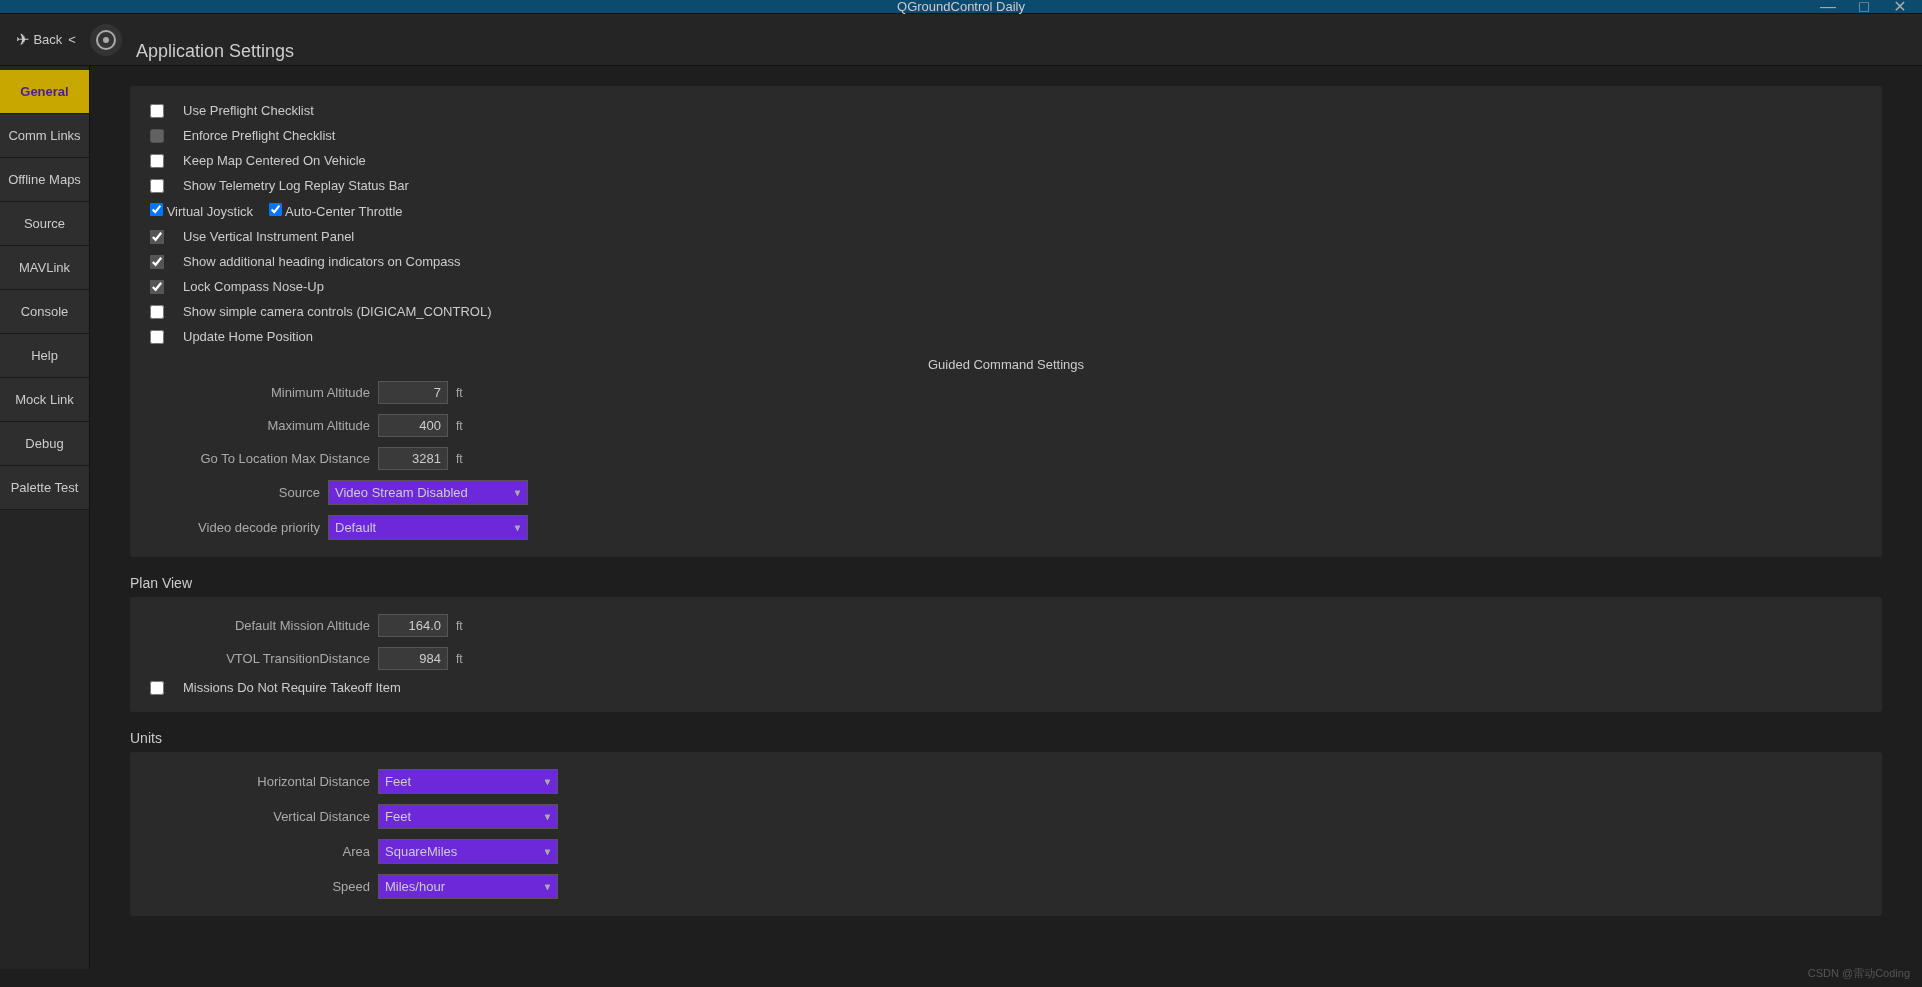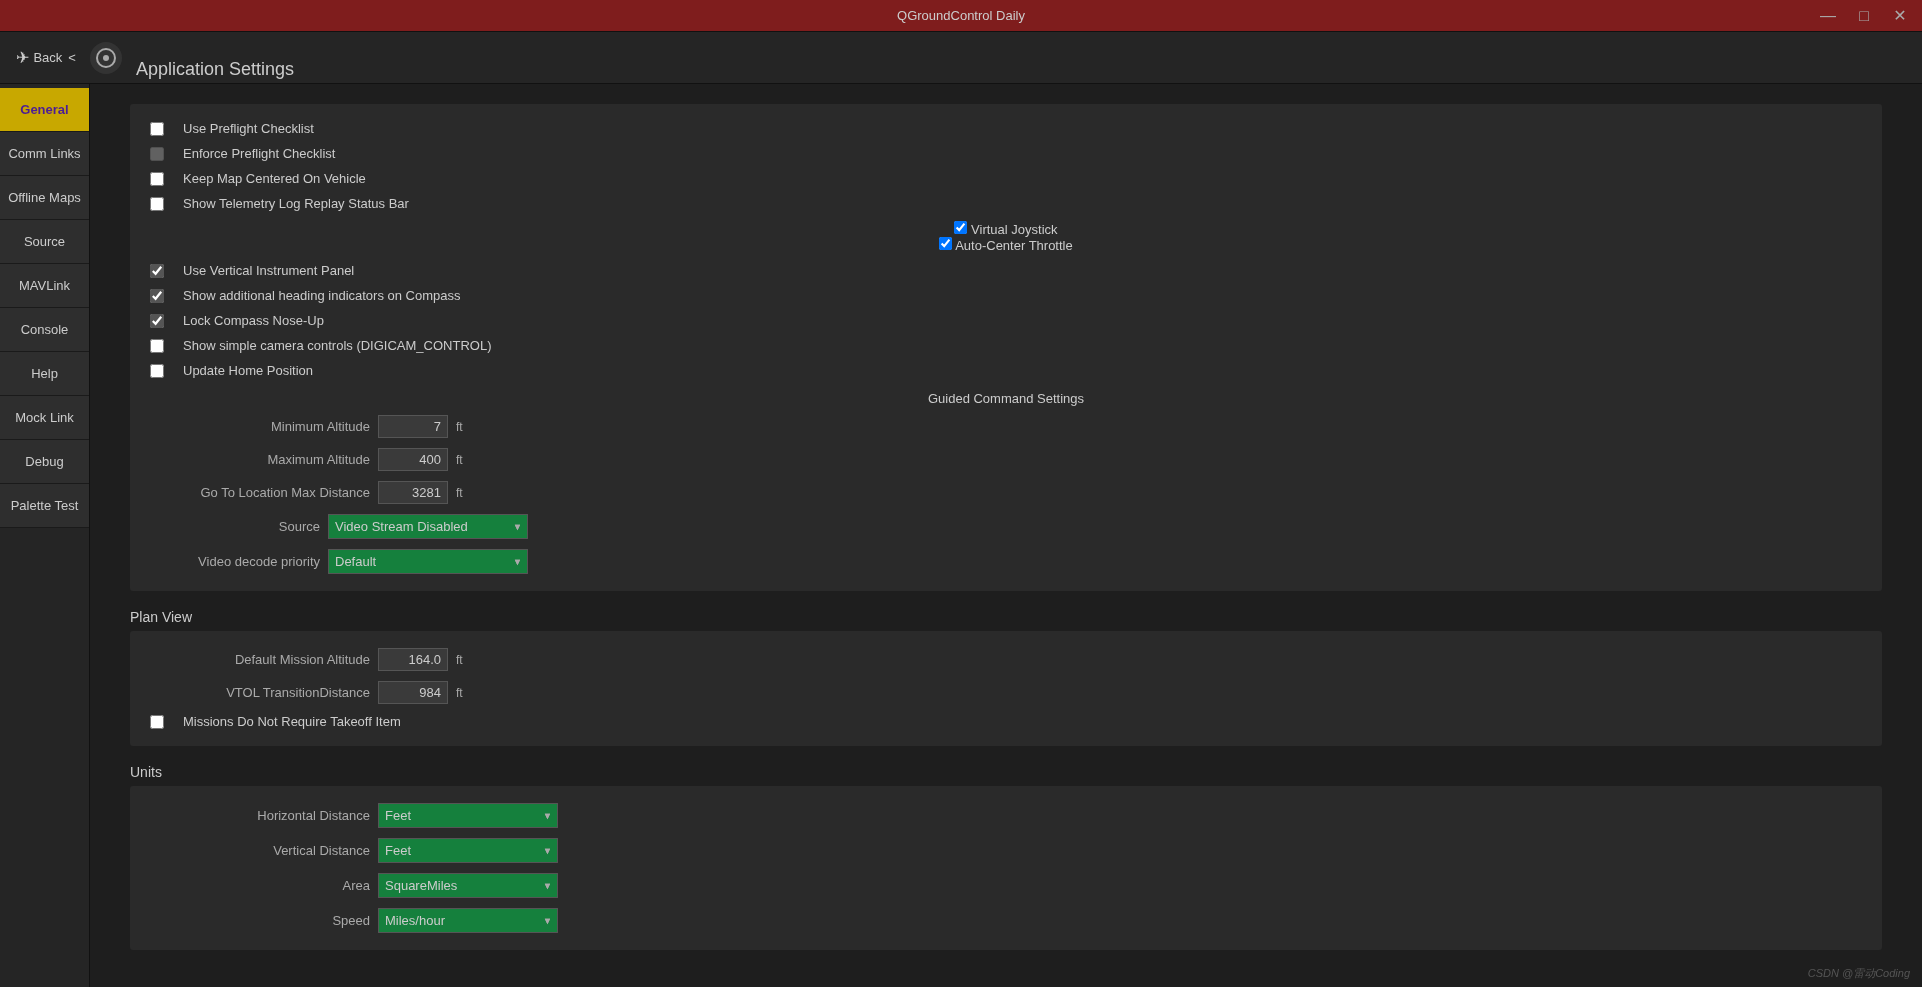--- a/index.html
+++ b/index.html
@@ -7,22 +7,22 @@
       background: #1e1e1e;
       color: #cccccc;
       font-family: 'Segoe UI', Arial, sans-serif;
       font-size: 13px;
       width: 1922px;
       height: 987px;
       overflow: hidden;
     }
     
     .title-bar {
-      background: #7f1d1d;
-      height: 32px;
+      background: #0c4a6e;
+      height: 14px;
       display: flex;
       align-items: center;
       justify-content: center;
       position: relative;
       border-bottom: 1px solid #111;
     }
     .title-bar-title {
       color: #cccccc;
       font-size: 13px;
     }
@@ -161,23 +161,23 @@
     .settings-row input[type="checkbox"] {
       width: 14px;
       height: 14px;
       accent-color: #555;
       cursor: pointer;
     }
 
     
     .inline-row {
       display: flex;
-      align-items: center;
+      align-items: flex-end;
+      gap: 16px;
       padding: 5px 0;
-      flex-direction: column;
     }
 
     
     .sub-section-title {
       color: #cccccc;
       font-size: 13px;
       text-align: center;
       margin: 8px 0 4px 0;
       font-weight: 400;
     }
@@ -205,21 +205,21 @@
       text-align: right;
     }
     .field-unit {
       color: #aaaaaa;
       font-size: 12px;
       min-width: 20px;
     }
 
     
     .field-select {
-      background: #15803d;
+      background: #6d28d9;
       border: 1px solid #555;
       color: #cccccc;
       padding: 4px 6px;
       font-size: 13px;
       min-width: 180px;
       cursor: pointer;
       appearance: none;
       -webkit-appearance: none;
       padding-right: 24px;
       position: relative;
@@ -258,21 +258,20 @@
       opacity: 0.4;
     }
 
     
     .watermark {
       position: fixed;
       bottom: 6px;
       right: 12px;
       color: #555;
       font-size: 11px;
-      font-style: italic;
     }
   </style>
 </head>
 <body>
 
 <div class="title-bar">
   <span class="title-bar-title">QGroundControl Daily</span>
   <div class="title-bar-controls">
     <button class="title-btn">—</button>
     <button class="title-btn">□</button>

